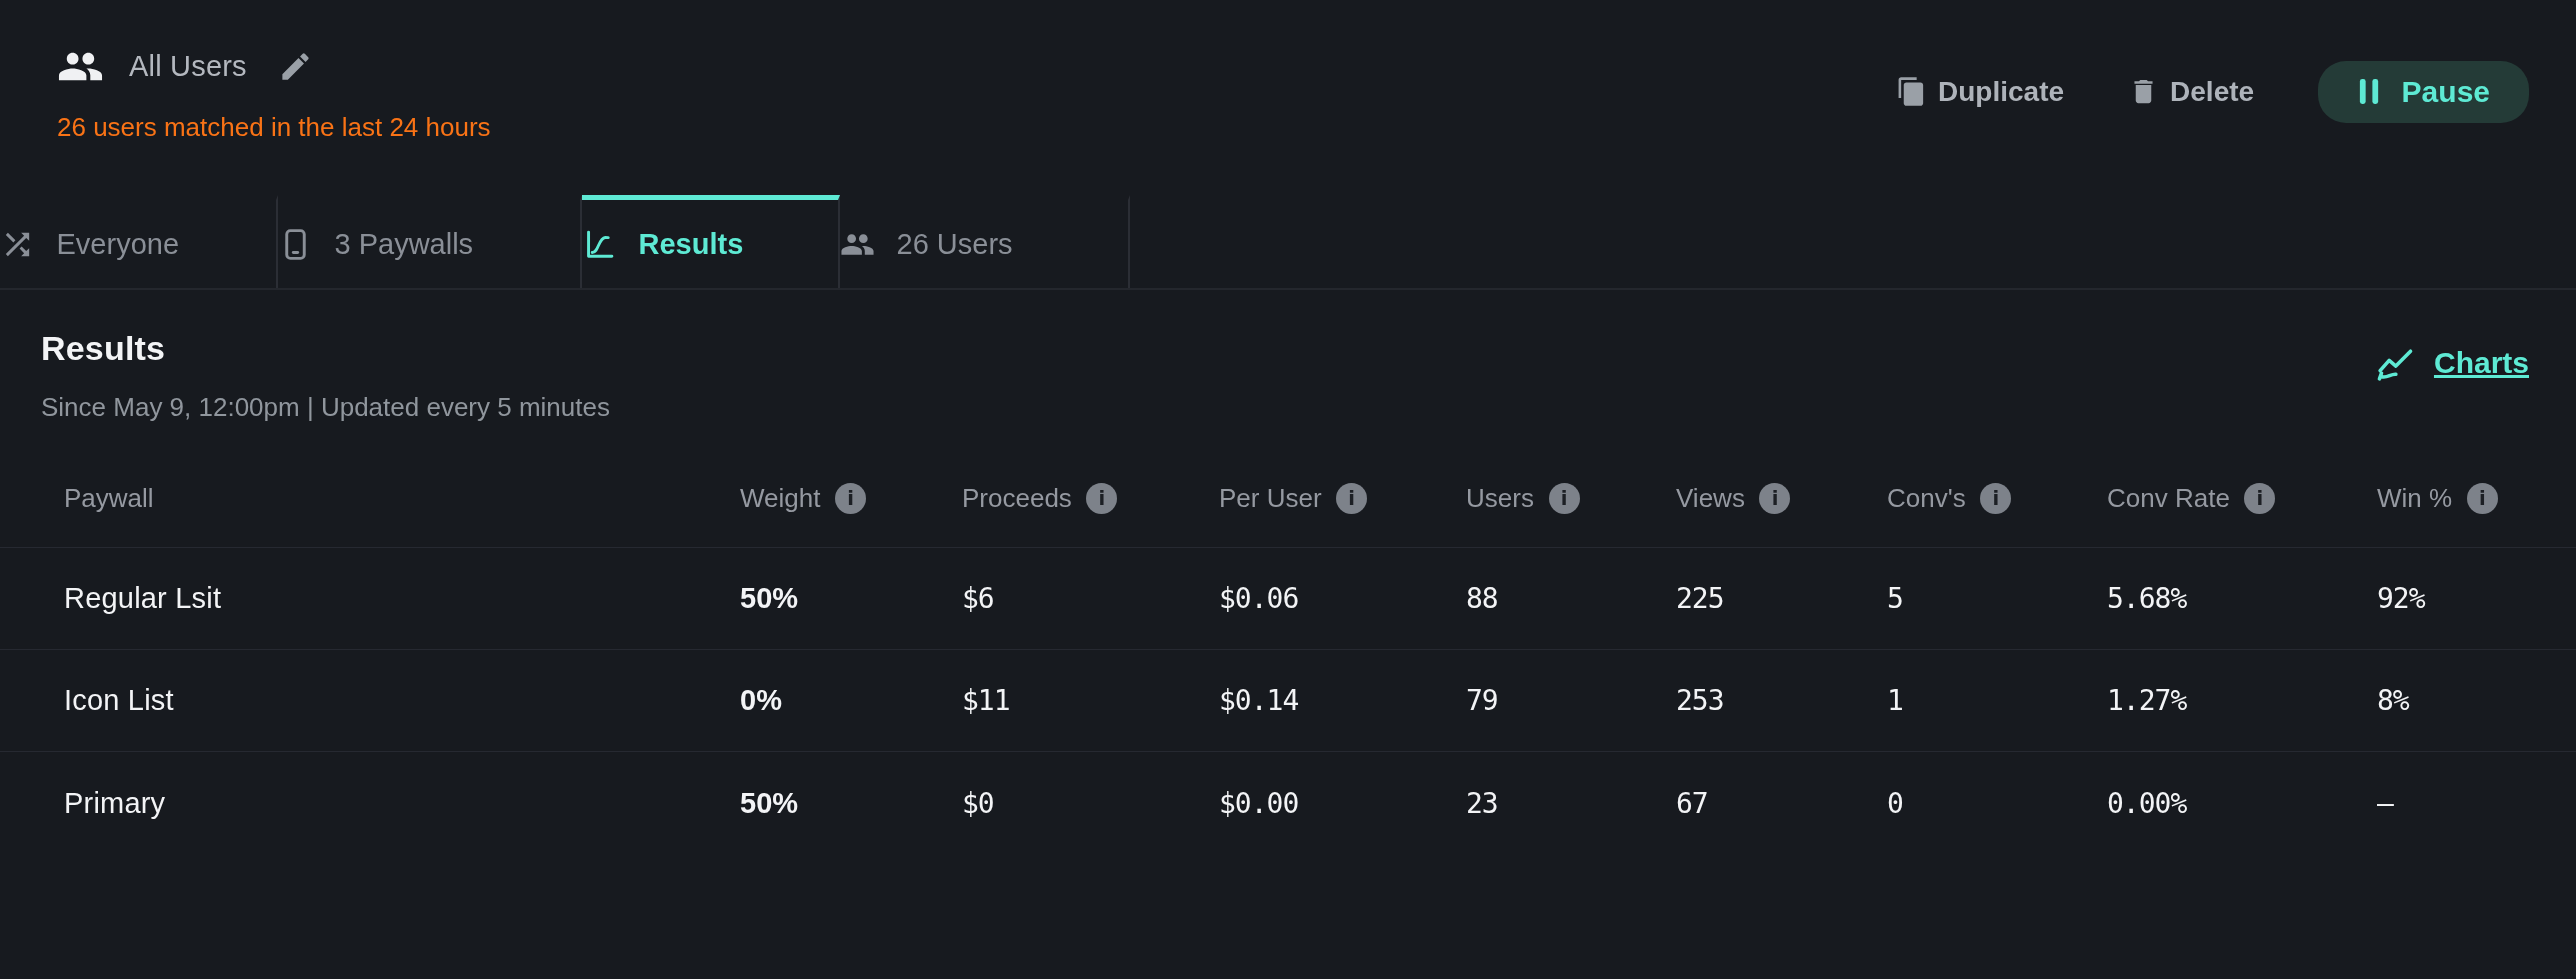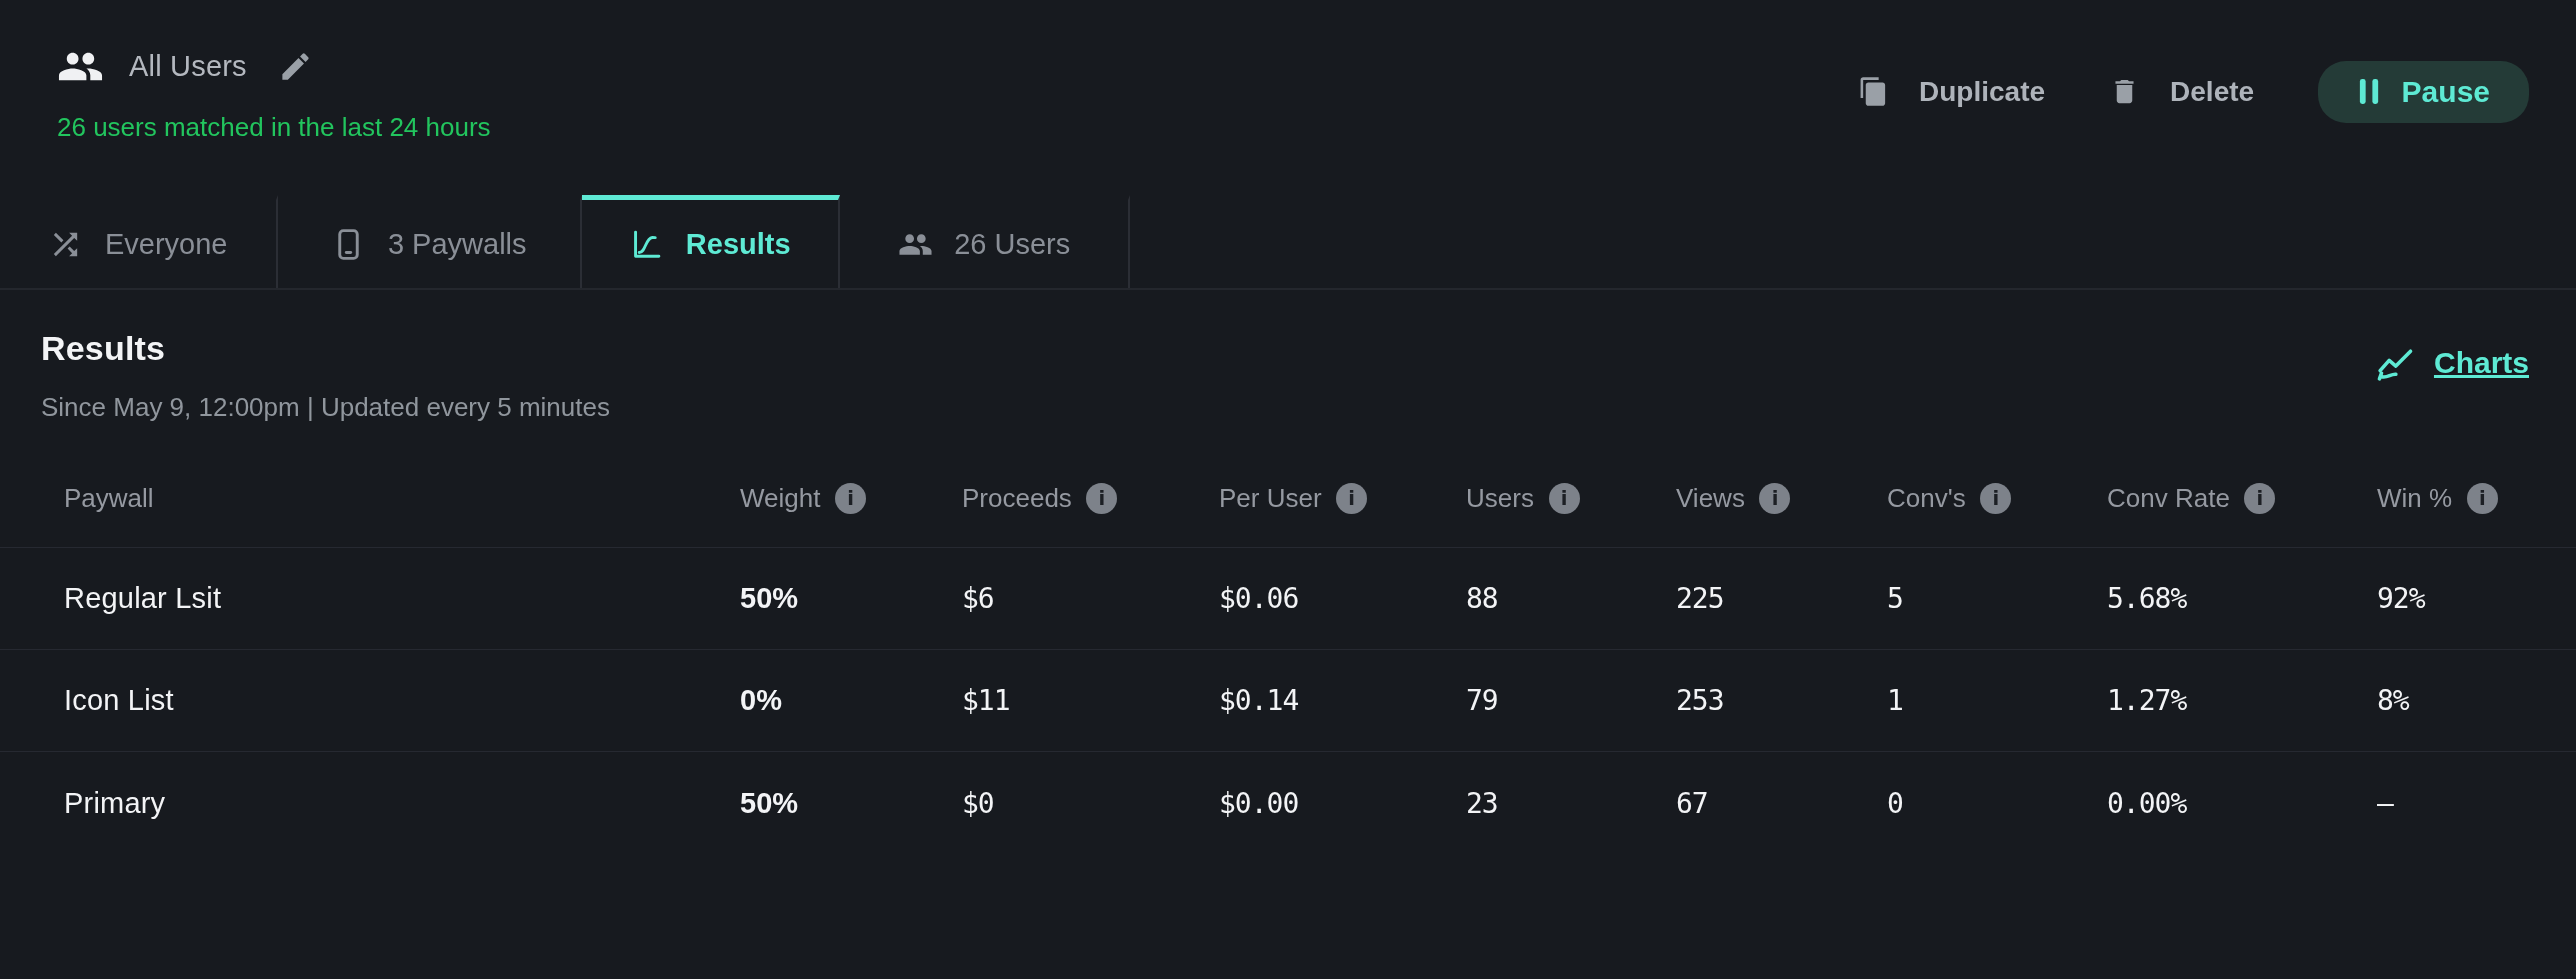--- a/index.html
+++ b/index.html
@@ -26,32 +26,32 @@
     -webkit-font-smoothing:antialiased;
   }
   
   .topbar{display:flex;justify-content:space-between;height:195px;padding:43px 47px 0 57px;}
   .title-block{display:flex;flex-direction:column;}
   .title-row{display:flex;align-items:center;gap:25px;}
   .title-row svg.people{width:47px;height:47px;fill:#f0f1f3;}
   .page-title{font-size:29px;font-weight:500;color:#b4b8bf;letter-spacing:0.2px;}
   .pencil-btn{background:none;border:none;cursor:pointer;display:flex;align-items:center;margin-left:5.9px;}
   .pencil-btn svg{width:35px;height:35px;fill:#9aa0a7;}
-  .subtitle{margin-top:21.5px;font-size:26px;color:#22c55e;}
+  .subtitle{margin-top:21.5px;font-size:26px;color:#f97316;}
   .top-actions{display:flex;align-items:center;gap:64px;margin-top:17.6px;height:62px;}
-  .ghost-btn{display:flex;align-items:center;gap:30px;background:none;border:none;cursor:pointer;
+  .ghost-btn{display:flex;align-items:center;gap:11px;background:none;border:none;cursor:pointer;
     color:#aeb3ba;font-size:28px;font-weight:700;font-family:inherit;}
   .ghost-btn svg{width:31px;height:31px;fill:#9aa0a7;}
   .pause-btn{display:flex;align-items:center;gap:19.5px;background:var(--pause-bg);border:none;cursor:pointer;
     color:var(--accent);font-size:30px;font-weight:700;font-family:inherit;
     height:62px;padding:0 39px;border-radius:28px;}
   .pause-btn svg{width:25px;height:29px;}
   
   .tab-bar{display:flex;height:95px;border-bottom:2px solid var(--tabline);}
-  .tab{display:flex;align-items:center;justify-content:center;gap:21.5px;cursor:pointer;
+  .tab{display:flex;align-items:center;gap:21.5px;cursor:pointer;
     border-top:5.9px solid transparent;border-right:2px solid var(--divider);
     color:#8a8f97;font-size:29px;font-weight:500;background:none;font-family:inherit;border-bottom:none;border-left:none;}
   .tab svg{width:35px;height:35px;flex:0 0 auto;}
   .tab .fill-ic{fill:currentColor;}
   .tab .stroke-ic{stroke:currentColor;fill:none;stroke-width:2;stroke-linecap:round;stroke-linejoin:round;}
   .tab.active{color:var(--accent);border-top-color:var(--accent);font-weight:700;}
   
   .results-bar{display:flex;justify-content:space-between;align-items:flex-start;padding:39px 47px 0 41px;height:159px;}
   .results-heading{font-size:34px;font-weight:700;color:var(--white);letter-spacing:0.2px;}
   .results-sub{margin-top:24px;font-size:26px;color:#90969d;}

